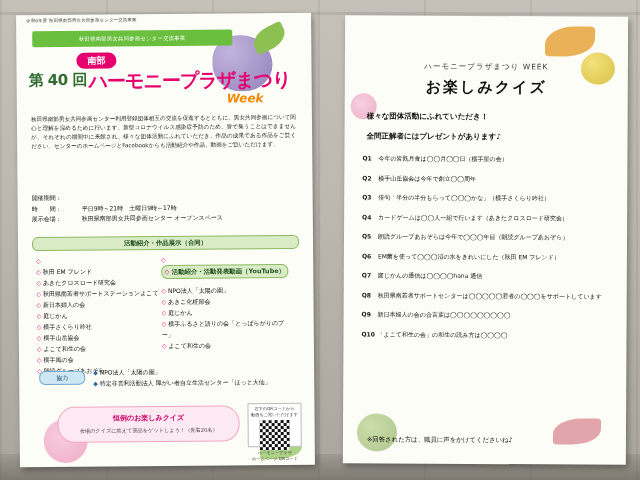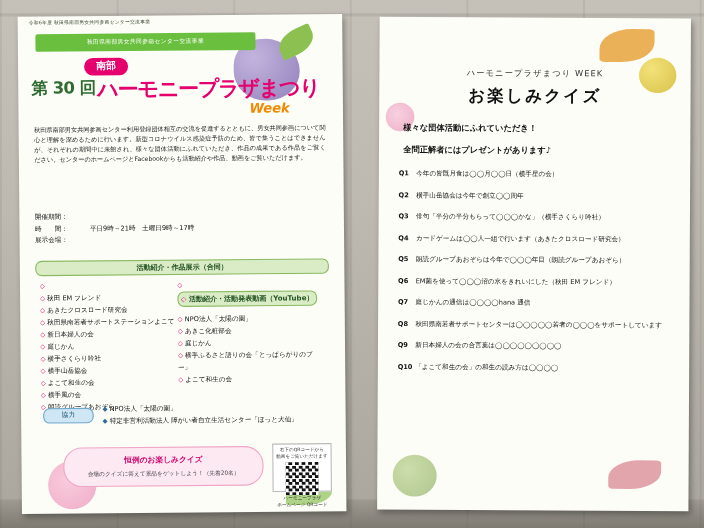--- a/index.html
+++ b/index.html
@@ -124,36 +124,37 @@
 <div class="poster left">
 
   <div class="blob" style="left:196px;top:22px;width:60px;height:56px;background:radial-gradient(circle at 30% 30%,#b8a7d9,#7f6bb0);opacity:.85;border-radius:45% 55% 50% 50%;"></div>
   <div class="blob" style="left:236px;top:14px;width:34px;height:22px;background:#8cc152;transform:rotate(-25deg);border-radius:60% 10% 60% 10%;"></div>
   <div class="blob" style="left:24px;top:404px;width:44px;height:44px;background:radial-gradient(circle at 40% 40%,#f7b6cf,#e88ab4);opacity:.7;"></div>
   <div class="blob" style="left:240px;top:426px;width:42px;height:20px;background:#9ac86a;border-radius:60% 10% 60% 10%;opacity:.8;"></div>
 
   <div class="l-top">令和6年度 秋田県南部男女共同参画センター交流事業</div>
   <div class="banner">秋田県南部男女共同参画センター交流事業</div>
   <div class="nanbu">南部</div>
-  <div class="title20">第 30 回</div>
+  <div class="title20">第 40 回</div>
   <div class="title-main">ハーモニープラザまつり</div>
   <div class="title-week">Week</div>
 
   <div class="lead">秋田県南部男女共同参画センター利用登録団体相互の交流を促進するとともに、男女共同参画について関心と理解を深めるために行います。新型コロナウイルス感染症予防のため、皆で集うことはできませんが、それぞれの期間中に来館され、様々な団体活動にふれていただき、作品の成果である作品をご覧ください。センターのホームページとFacebookからも活動紹介や作品、動画をご覧いただけます。</div>
 
   <div class="infobox">
     <div class="row">
         <div class="k">開催期間：</div>
       </div>
     <div class="row">
         <div class="k">時　　間：</div>
         <div>平日9時～21時　土曜日9時～17時</div>
       </div>
     <div class="row">
         <div class="k">展示会場：</div>
+        <div>秋田県南部男女共同参画センター オープンスペース</div>
       </div>
   </div>
 
   <div class="sec-head" style="top:222px">活動紹介・作品展示（合同）</div>
 
   <div class="bullets twocol" style="left:18px;top:240px;width:265px;">
     <div class="col">
       <div>秋田 EM フレンド</div>
       <div>あきたクロスロード研究会</div>
       <div>秋田県南若者サポートステーションよこて</div>
@@ -243,13 +244,14 @@
     <div class="qrow">
         <div class="qno">Q9</div>
         <div class="qtx">新日本婦人の会の合言葉は◯◯◯◯◯◯◯◯◯</div>
       </div>
     <div class="qrow">
         <div class="qno">Q10</div>
         <div class="qtx">「よこて和生の会」の和生の読み方は◯◯◯◯</div>
       </div>
   </div>
 
+  <div class="r-foot">※回答された方は、職員に声をかけてくださいね♪</div>
 </div>
 
 </body></html>

